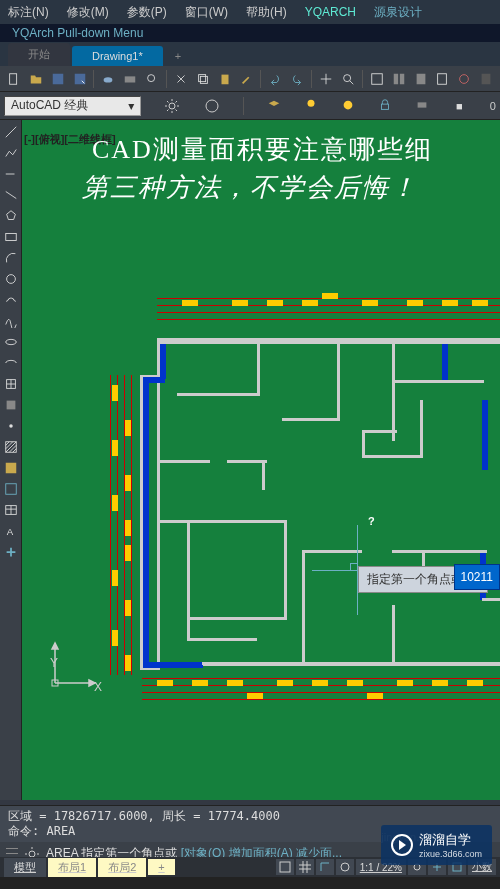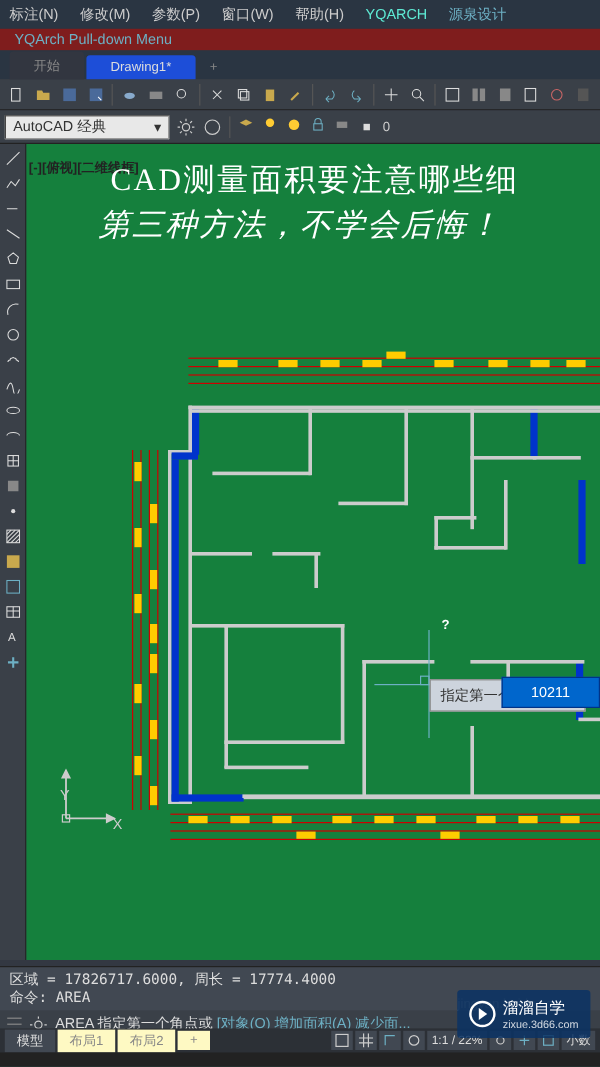--- a/index.html
+++ b/index.html
@@ -3,33 +3,33 @@
   <meta charset="utf-8">
   <style>
     * { margin: 0; padding: 0; box-sizing: border-box; }
     body { width: 500px; height: 889px; background: #333842; font-family: "Microsoft YaHei", sans-serif; color: #ccc; font-size: 11px; overflow: hidden; position: relative; }
     
     .menubar { display: flex; background: #2a3542; padding: 4px 8px; gap: 18px; font-size: 12px; height: 24px; align-items: center; }
     .menubar span { color: #d4a373; }
     .menubar span:first-child ~ span:nth-child(n+7) { color: #6db0c4; }
     .menubar .std { color: #ccc; }
     
-    .pulldown { background: #7f1d1d; padding: 2px 12px; font-size: 12px; color: #6db0c4; height: 18px; }
+    .pulldown { background: #0f172a; padding: 2px 12px; font-size: 12px; color: #6db0c4; height: 18px; }
     
     .tabs-row { display: flex; background: #2a3542; height: 24px; align-items: flex-end; padding-left: 8px; }
-    .tab { padding: 4px 20px; background: #1d4ed8; border-radius: 3px 3px 0 0; margin-right: 2px; cursor: pointer; font-size: 11px; color: #ddd; }
+    .tab { padding: 4px 20px; background: #0369a1; border-radius: 3px 3px 0 0; margin-right: 2px; cursor: pointer; font-size: 11px; color: #ddd; }
     .tab.inactive { background: #323640; color: #888; }
     .tab-add { padding: 4px 10px; color: #888; }
     
     .toolbar { display: flex; background: #3a4048; height: 26px; align-items: center; padding: 0 4px; gap: 2px; border-bottom: 1px solid #222; }
     .toolbar .tbtn { width: 20px; height: 20px; display: flex; align-items: center; justify-content: center; border-radius: 2px; cursor: pointer; }
     .toolbar .sep { width: 1px; height: 18px; background: #555; margin: 0 2px; }
     .tbtn svg { width: 14px; height: 14px; }
     
-    .workspace-row { display: flex; background: #3a4048; height: 28px; align-items: center; padding: 0 4px; gap: 6px; border-bottom: 1px solid #222; }
+    .workspace-row { display: flex; background: #3a4048; height: 28px; align-items: center; padding: 0 4px; gap: 6px; border-bottom: 1px solid #222; justify-content: space-between; }
     .workspace-select { background: #e8e8e8; color: #333; padding: 2px 6px; border: 1px inset #999; display: flex; align-items: center; gap: 40px; font-size: 12px; height: 20px; }
     .gear { width: 16px; height: 16px; }
     
     .main-area { display: flex; height: 680px; }
     .left-tools { width: 22px; background: #3a4048; display: flex; flex-direction: column; gap: 1px; padding-top: 2px; border-right: 1px solid #222; }
     .left-tools .ltbtn { width: 20px; height: 20px; display: flex; align-items: center; justify-content: center; cursor: pointer; margin-left: 1px; }
     .ltbtn svg { width: 14px; height: 14px; }
     
     .canvas-wrap { flex: 1; background: #15803d; position: relative; overflow: hidden; }
     
@@ -45,42 +45,42 @@
     .dim-mark.v { width: 6px; height: 16px; }
     
     .crosshair { position: absolute; top: 405px; left: 290px; width: 90px; height: 90px; pointer-events: none; }
     .crosshair::before { content: ""; position: absolute; left: 0; right: 0; top: 50%; border-top: 1px solid #6db0c4; }
     .crosshair::after { content: ""; position: absolute; top: 0; bottom: 0; left: 50%; border-left: 1px solid #6db0c4; }
     .crosshair .box { position: absolute; top: 42%; left: 42%; width: 8px; height: 8px; border: 1px solid #6db0c4; }
     .question { position: absolute; top: 395px; left: 346px; color: #fff; font-size: 11px; font-weight: bold; }
     
     .input-tip { position: absolute; top: 446px; left: 336px; background: #cdd4dd; color: #333; padding: 4px 8px; font-size: 12px; display: flex; align-items: center; gap: 6px; border: 1px solid #888; }
     .input-tip .dd { width: 10px; height: 10px; border: 1px solid #666; }
-    .coord-box { position: absolute; top: 444px; right: 0; background: #0066cc; color: #fff; padding: 5px 24px; font-size: 12px; border: 1px solid #003388; }
+    .coord-box { position: absolute; top: 444px; right: 0; background: #0066cc; color: #fff; padding: 5px 6px; font-size: 12px; border: 1px solid #003388; }
     
     .ucs { position: absolute; bottom: 110px; left: 28px; }
     .ucs-y { position: absolute; bottom: 20px; left: 0; color: #ccc; font-size: 12px; }
     .ucs-x { position: absolute; bottom: -4px; left: 44px; color: #ccc; font-size: 12px; }
     .ucs svg { width: 50px; height: 50px; }
     
     .scrollbar-h { position: absolute; bottom: 66px; left: 22px; right: 0; height: 14px; background: #2c3036; display: flex; }
     .scrollbar-h .arrow { width: 14px; background: #555; }
     .scrollbar-h .track { flex: 1; }
     .scrollbar-h .thumb { width: 40px; height: 100%; background: #666; margin-left: 4px; }
     
     .cmd-panel { position: absolute; bottom: 32px; left: 0; right: 0; height: 52px; background: #414852; border-top: 1px solid #222; }
     .cmd-history { padding: 3px 8px; font-size: 12px; color: #ddd; line-height: 15px; font-family: "SimSun", monospace; }
     .cmd-input { display: flex; align-items: center; background: #3a4048; padding: 3px 6px; gap: 6px; font-size: 12px; }
     .cmd-input .handle { width: 12px; height: 14px; display: flex; flex-direction: column; justify-content: space-around; }
     .cmd-input .handle span { height: 1px; background: #888; }
     .cmd-input .gear2 { width: 16px; height: 16px; }
     .cmd-input .prompt { color: #ddd; }
     .cmd-input .opts { color: #6db0c4; }
     
-    .statusbar { position: absolute; bottom: 12px; left: 0; right: 0; height: 20px; background: #2c3036; display: flex; align-items: center; padding: 0 4px; gap: 2px; }
+    .statusbar { position: absolute; bottom: 12px; left: 0; right: 0; height: 20px; background: #2c3036; display: flex; align-items: center; padding: 0 4px; gap: 2px; text-decoration: underline; }
     .statusbar .stab { padding: 2px 10px; background: #414852; font-size: 11px; color: #ddd; cursor: pointer; }
     .statusbar .stab.inactive { color: #888; background: #fef9c3; }
     .statusbar .right { margin-left: auto; display: flex; gap: 2px; }
     .statusbar .ico { width: 18px; height: 16px; background: #414852; display: flex; align-items: center; justify-content: center; }
     .statusbar .ico svg { width: 12px; height: 12px; }
     
     .very-bottom { position: absolute; bottom: 0; left: 0; right: 0; height: 12px; background: #222; display: flex; }
     
     .watermark { position: absolute; bottom: 24px; right: 8px; background: rgba(10,50,100,0.85); color: #fff; padding: 6px 10px; font-size: 13px; display: flex; align-items: center; gap: 6px; border-radius: 3px; }
     .watermark .play { width: 22px; height: 22px; border: 2px solid #fff; border-radius: 50%; display: flex; align-items: center; justify-content: center; }

